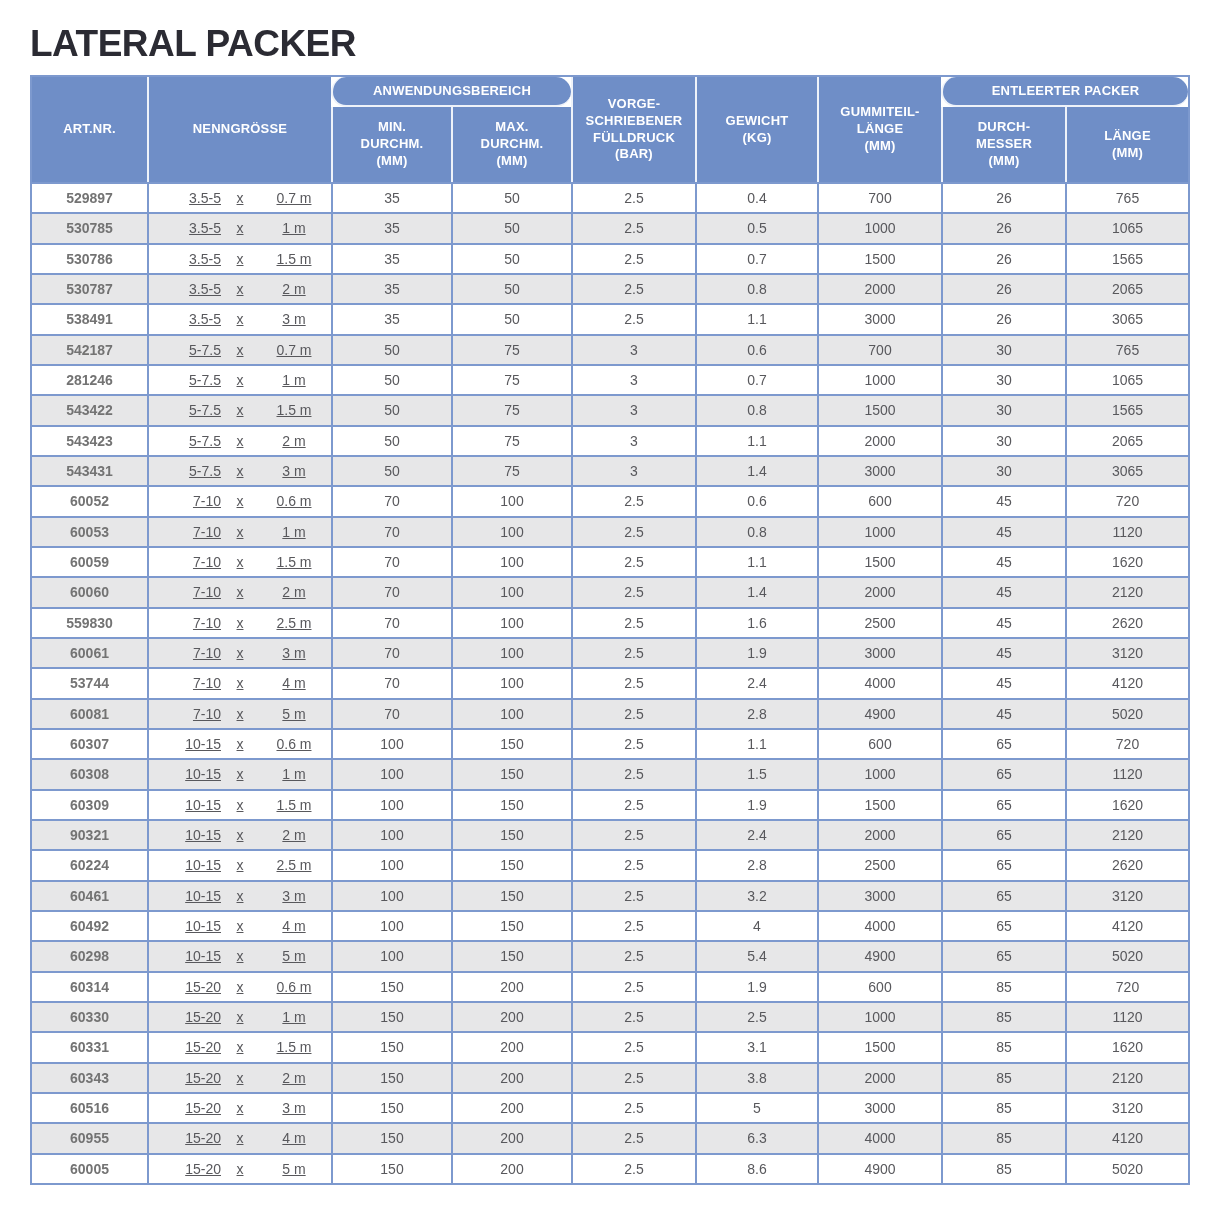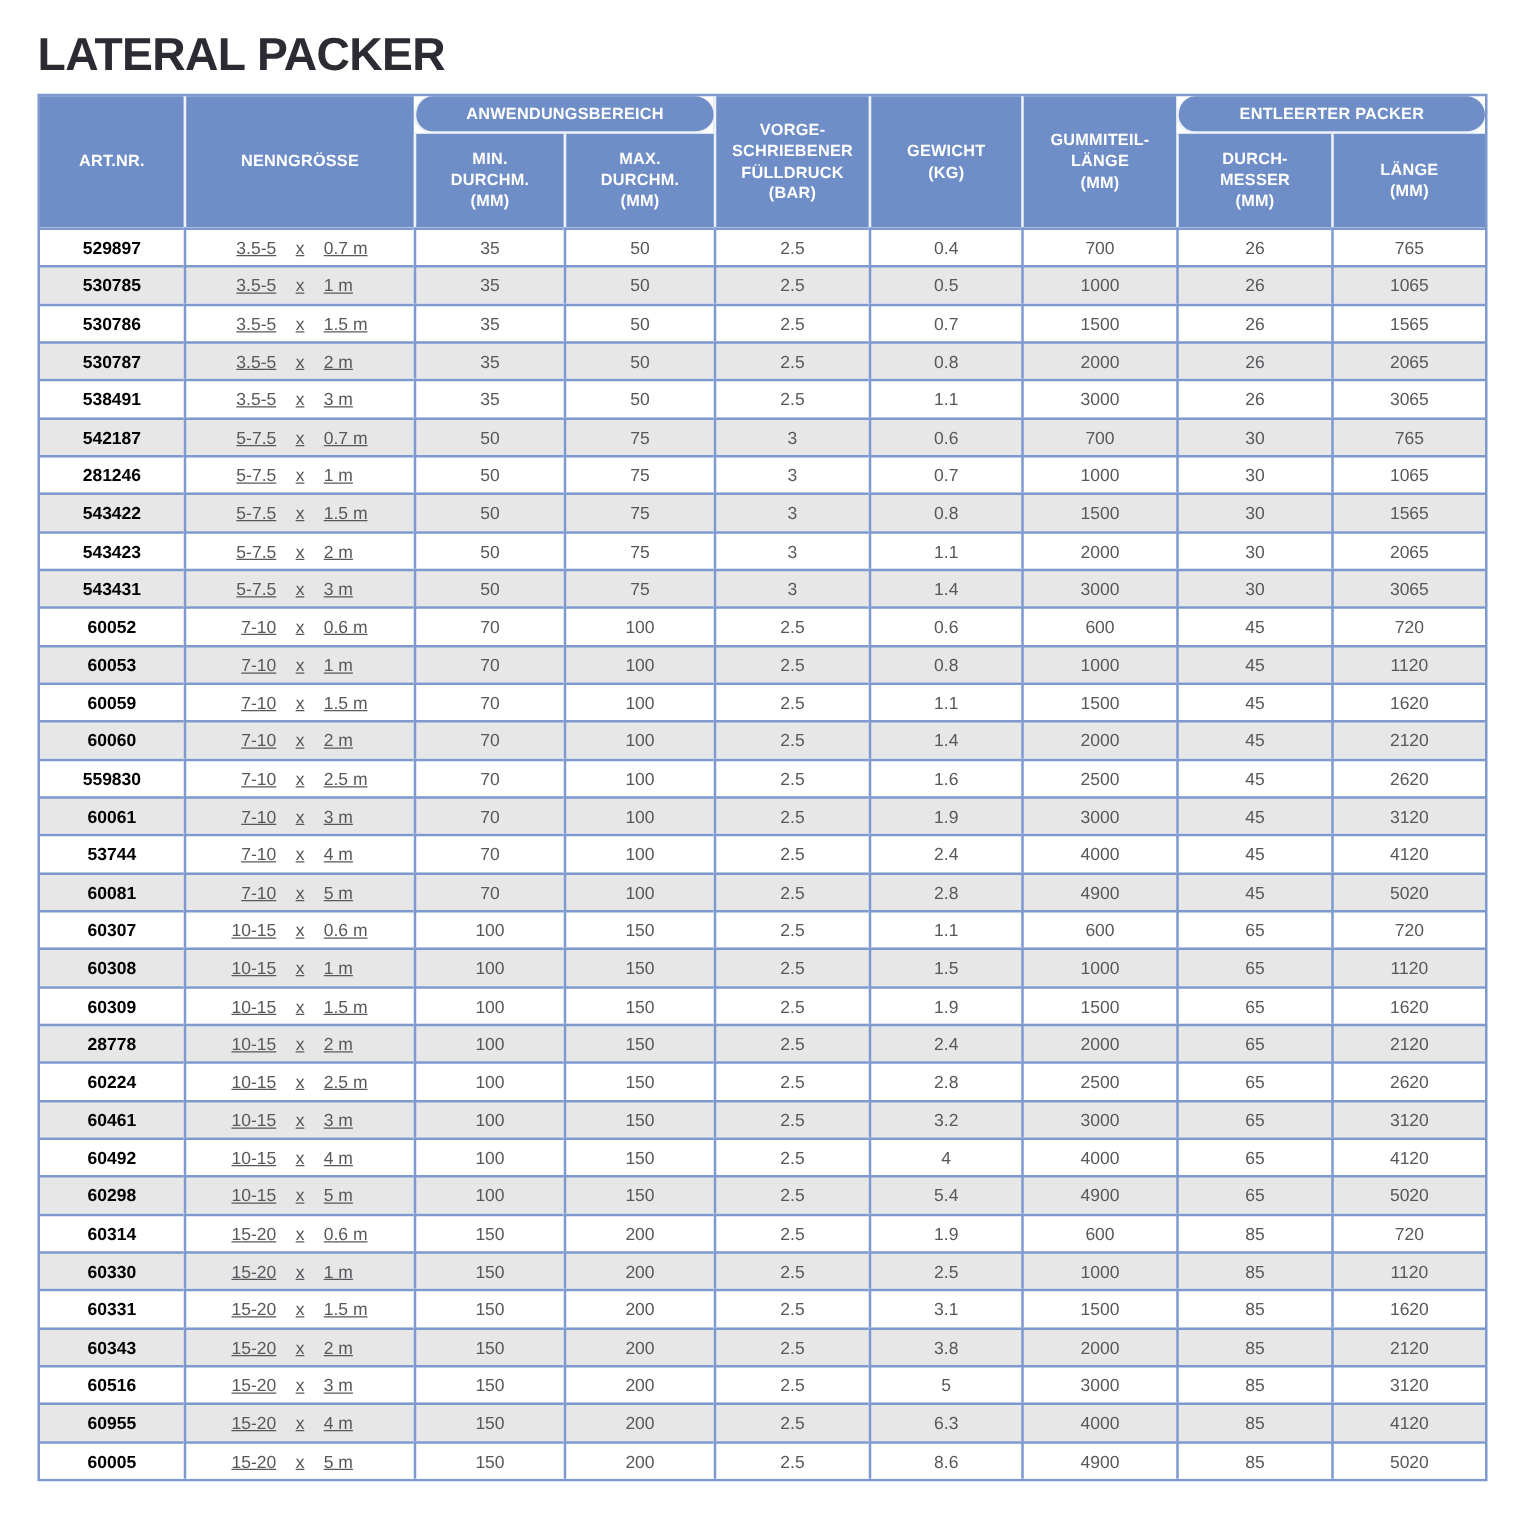--- a/index.html
+++ b/index.html
@@ -49,31 +49,31 @@
     color: #58585c;
     font-size: 14px;
     text-align: center;
     vertical-align: middle;
     border-top: 2px solid #7d99ce;
     padding: 0 2px;
     overflow: hidden;
   }
   tbody td + td { border-left: 2px solid #7d99ce; }
   tbody tr.alt td { background: #e7e7e8; }
-  tbody td.art { font-weight: bold; color: #000000; }
+  tbody td.art { font-weight: bold; color: #737373; }
   tbody td.nenn .wrap {
     display: grid;
     grid-template-columns: 1fr 14px 1fr;
     column-gap: 12px;
     align-items: center;
     text-decoration: underline;
   }
   tbody td.nenn .nr { text-align: right; }
   tbody td.nenn .nx { text-align: center; }
-  tbody td.nenn .nl { text-align: left; }
+  tbody td.nenn .nl { text-align: center; }
 </style>
 </head>
 <body>
 
 <div class="page">
   <h1 class="title">LATERAL PACKER</h1>
 
   <table class="packer">
     <colgroup>
       <col style="width:115px">
@@ -468,21 +468,21 @@
           </td>
           <td>100</td>
           <td>150</td>
           <td>2.5</td>
           <td>1.9</td>
           <td>1500</td>
           <td>65</td>
           <td>1620</td>
         </tr>
         <tr class="alt">
-          <td class="art">28778</td>
+          <td class="art">90321</td>
           <td class="nenn">
             <span class="wrap">
               <span class="nr">10-15</span>
               <span class="nx">x</span>
               <span class="nl">2 m</span>
             </span>
           </td>
           <td>100</td>
           <td>150</td>
           <td>2.5</td>

